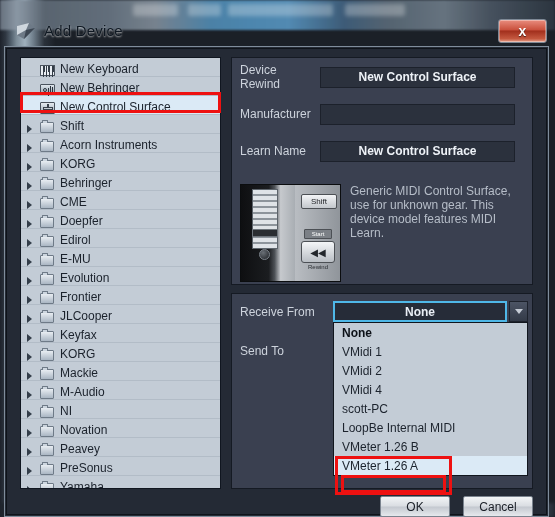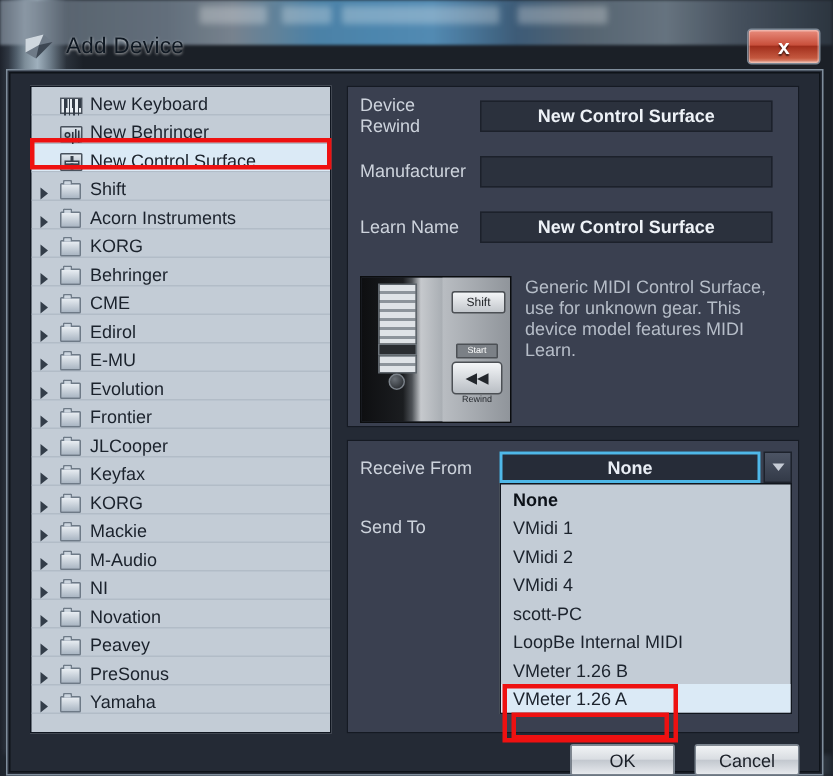--- a/index.html
+++ b/index.html
@@ -235,20 +235,29 @@
         </div>
         <div class="tlabel">CME</div>
       </div>
       <div class="tree-row">
         <div class="tw">
           <span class="arrow"></span>
         </div>
         <div class="ticon">
           <span class="folder"></span>
         </div>
+        <div class="tlabel">Doepfer</div>
+      </div>
+      <div class="tree-row">
+        <div class="tw">
+          <span class="arrow"></span>
+        </div>
+        <div class="ticon">
+          <span class="folder"></span>
+        </div>
         <div class="tlabel">Edirol</div>
       </div>
       <div class="tree-row">
         <div class="tw">
           <span class="arrow"></span>
         </div>
         <div class="ticon">
           <span class="folder"></span>
         </div>
         <div class="tlabel">E-MU</div>

